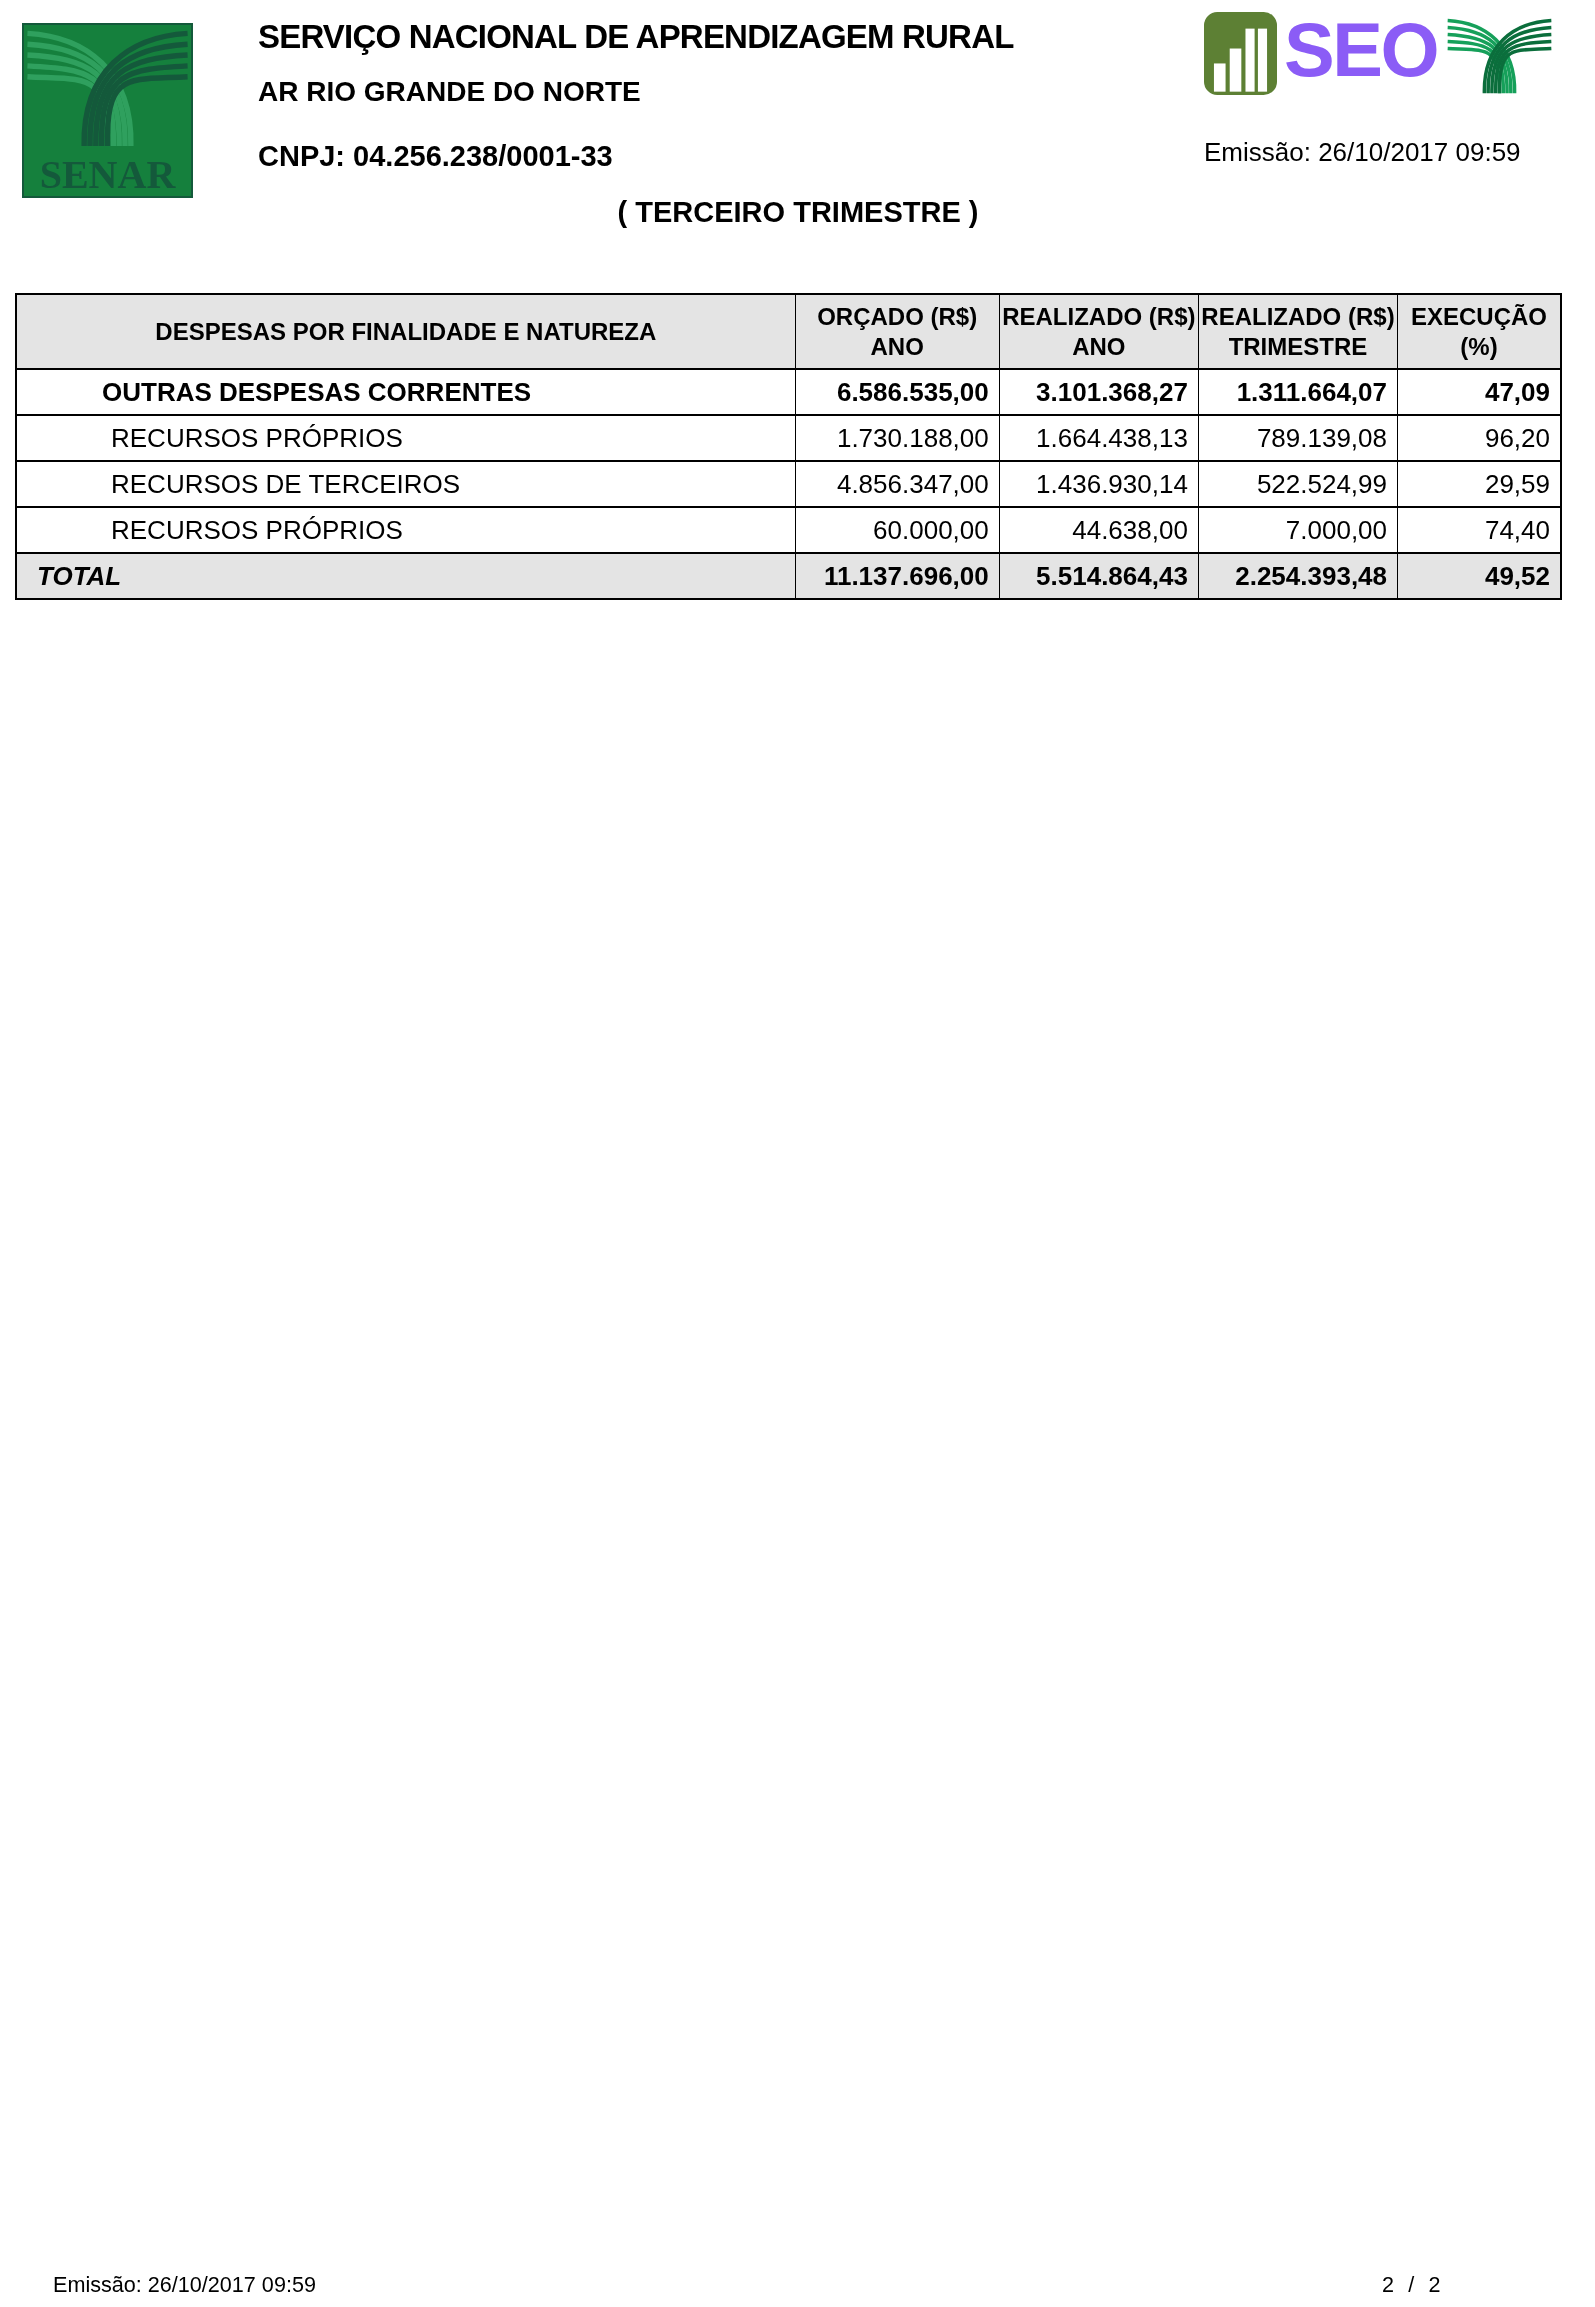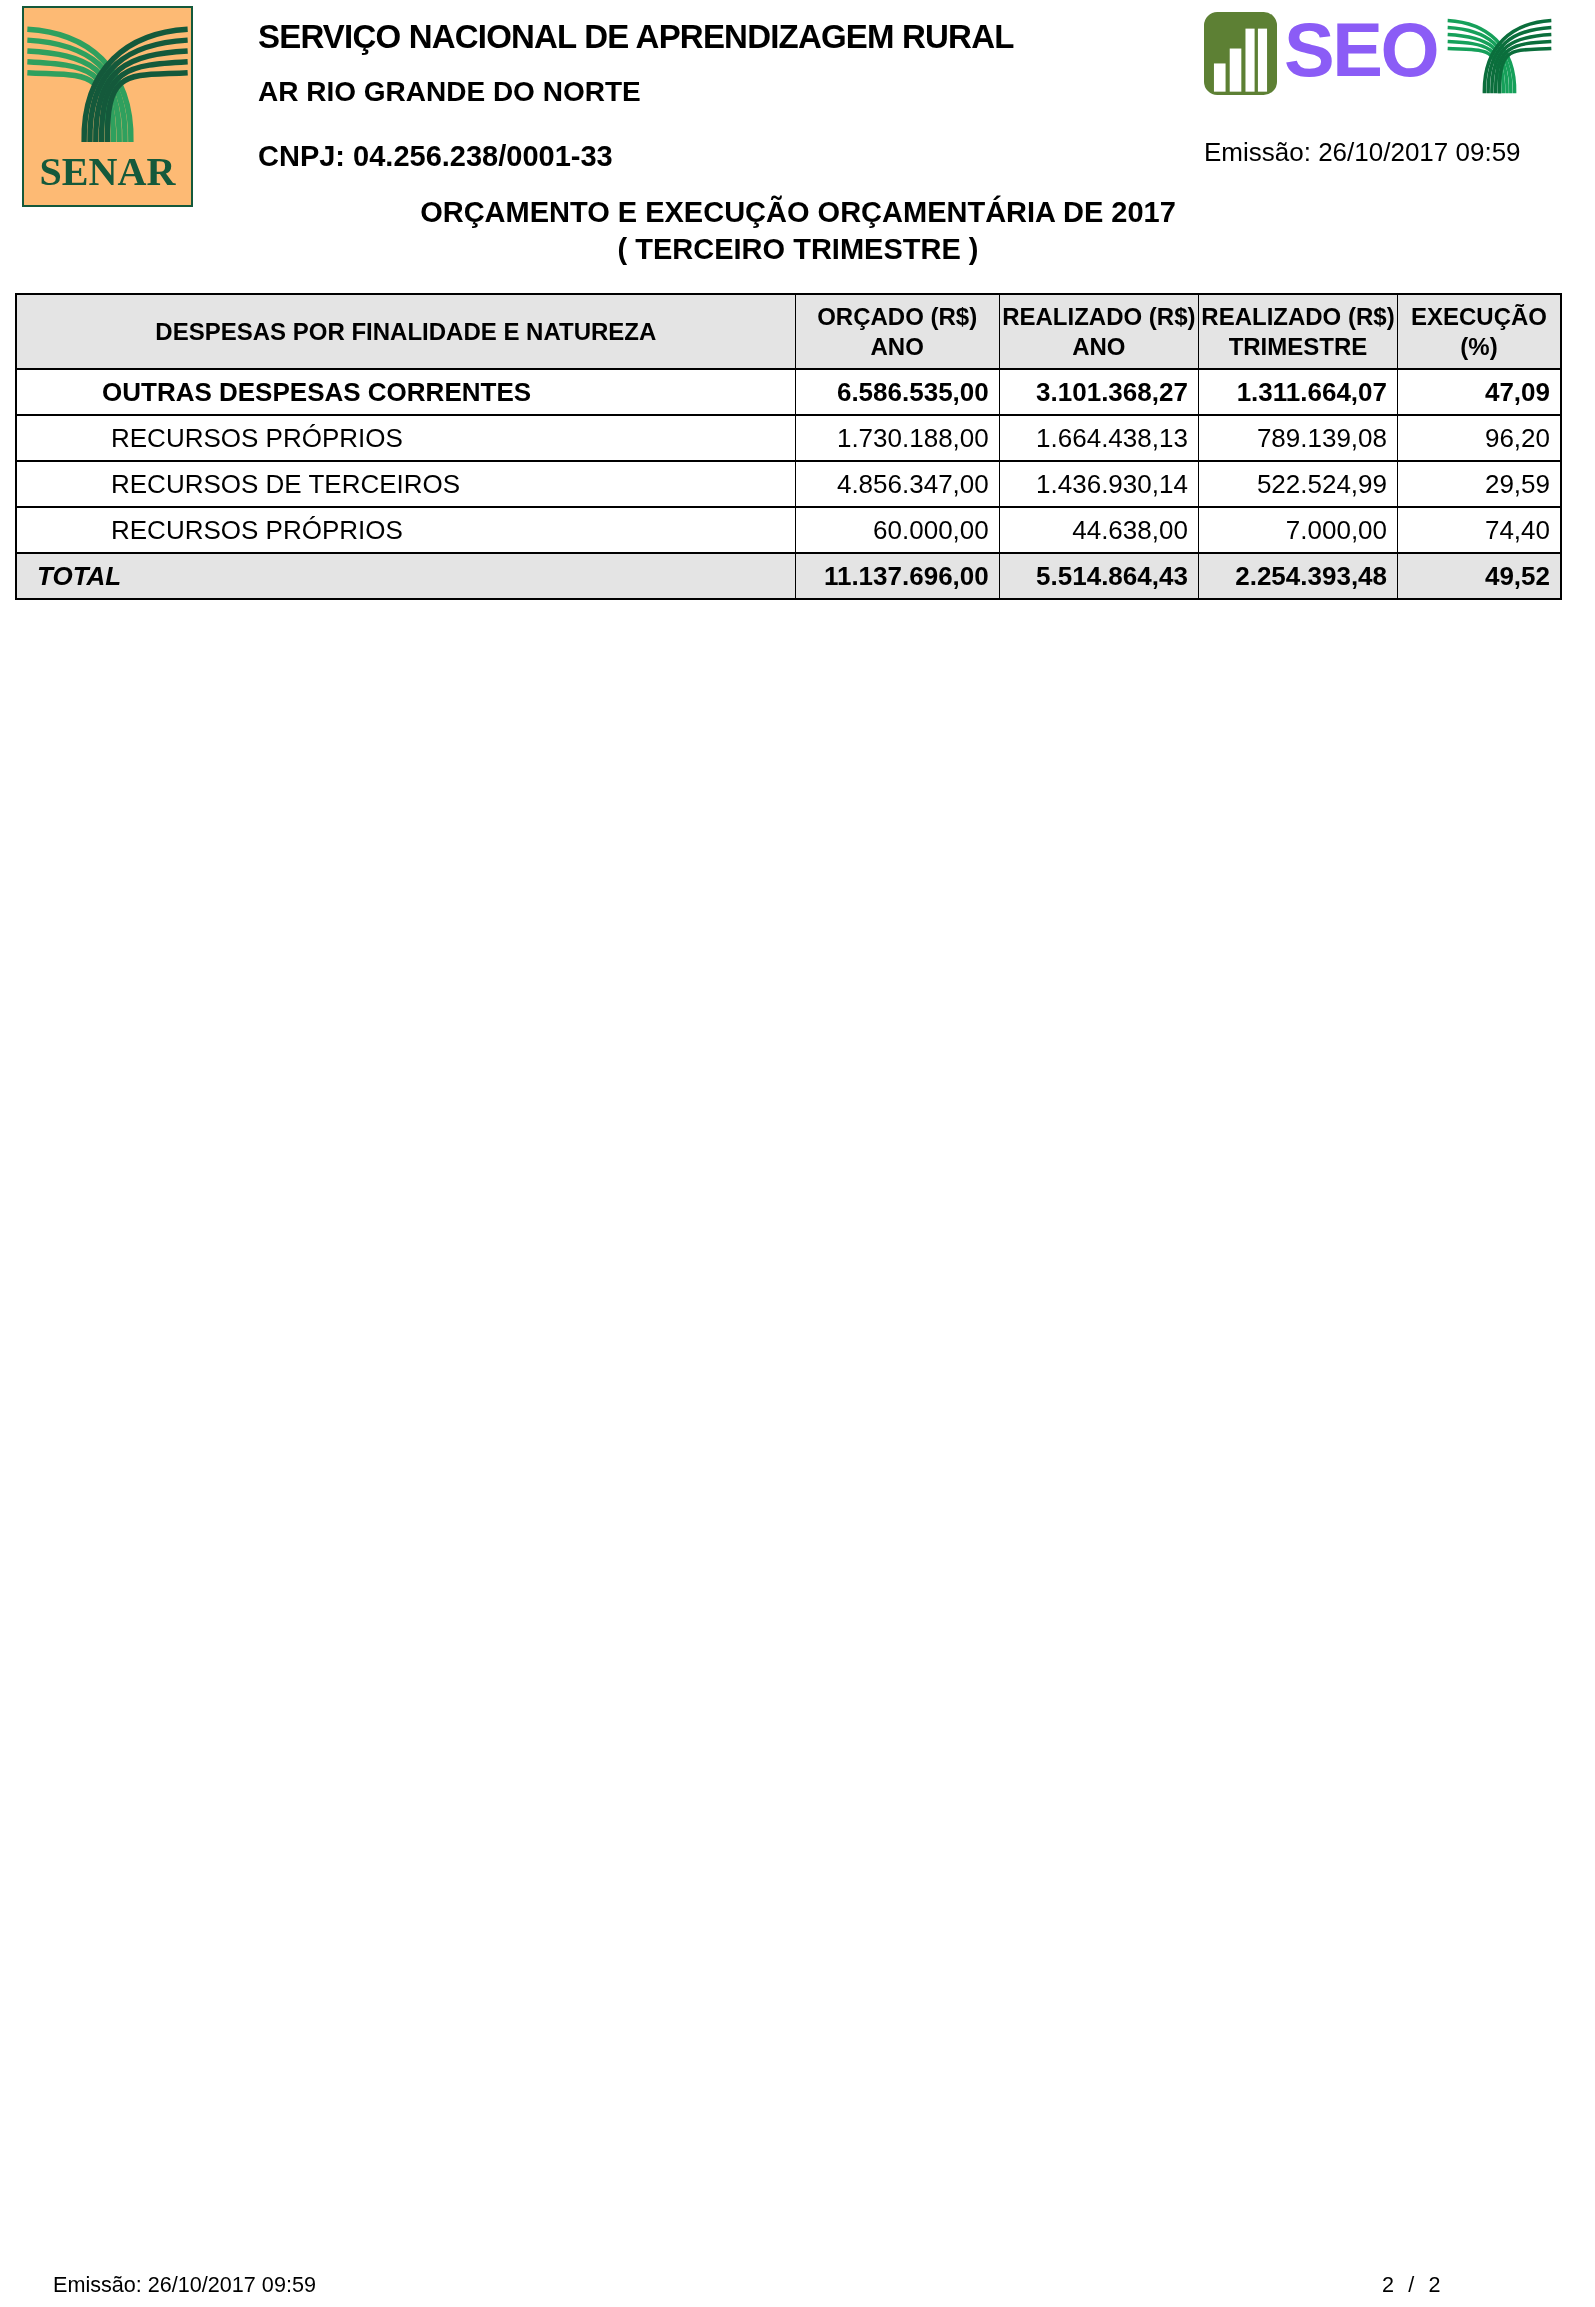--- a/index.html
+++ b/index.html
@@ -4,22 +4,22 @@
 <style>
   * { margin:0; padding:0; box-sizing:border-box; }
   html,body { background:#ffffff; }
   body {
     width:1596px; height:2307px; position:relative;
     font-family:"Liberation Sans", sans-serif; color:#000;
   }
 
   
   .senar-logo {
-    position:absolute; left:22.4px; top:6px; width:171px; height:201px;
-    border:2.5px solid #14593b; background:#fdba74;
+    position:absolute; left:22.4px; top:23px; width:171px; height:175px;
+    border:2.5px solid #14593b; background:#15803d;
   }
   .senar-logo svg { width:100%; height:100%; display:block; }
 
   .org-name {
     position:absolute; left:258px; top:18.3px;
     font-size:33px; font-weight:bold; letter-spacing:-0.8px; white-space:nowrap;
   }
   .org-unit {
     position:absolute; left:258px; top:76px;
     font-size:28px; font-weight:bold; white-space:nowrap;
@@ -129,21 +129,20 @@
       <path d="M 196 36 C 126 40, 84 55, 86 145"></path>
       <path d="M 196 49 C 126 53, 91 55, 93 145"></path>
       <path d="M 196 62 C 126 66, 98 55, 100 145"></path>
     </g>
   </svg>
 </div>
 
 <div class="emission-header">Emissão: 26/10/2017 09:59</div>
 
 <div class="doc-title">
-  <div>ORÇAMENTO E EXECUÇÃO ORÇAMENTÁRIA DE 2017</div>
   <div>( TERCEIRO TRIMESTRE )</div>
 </div>
 
 <div class="budget-table-wrap">
   <table class="budget">
     <colgroup>
       <col style="width:50.43%">
       <col style="width:13.21%">
       <col style="width:12.89%">
       <col style="width:12.89%">

